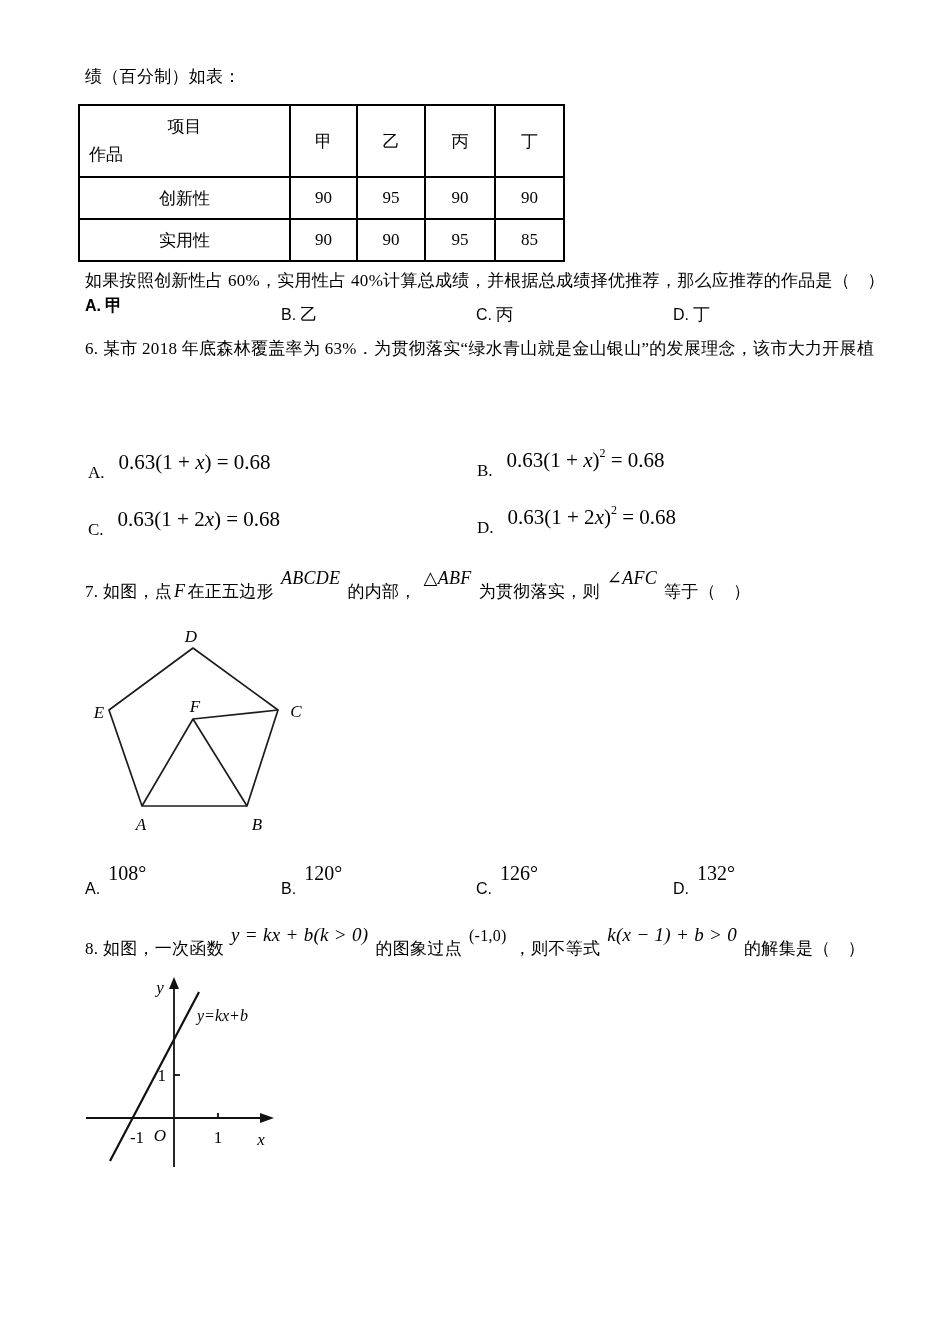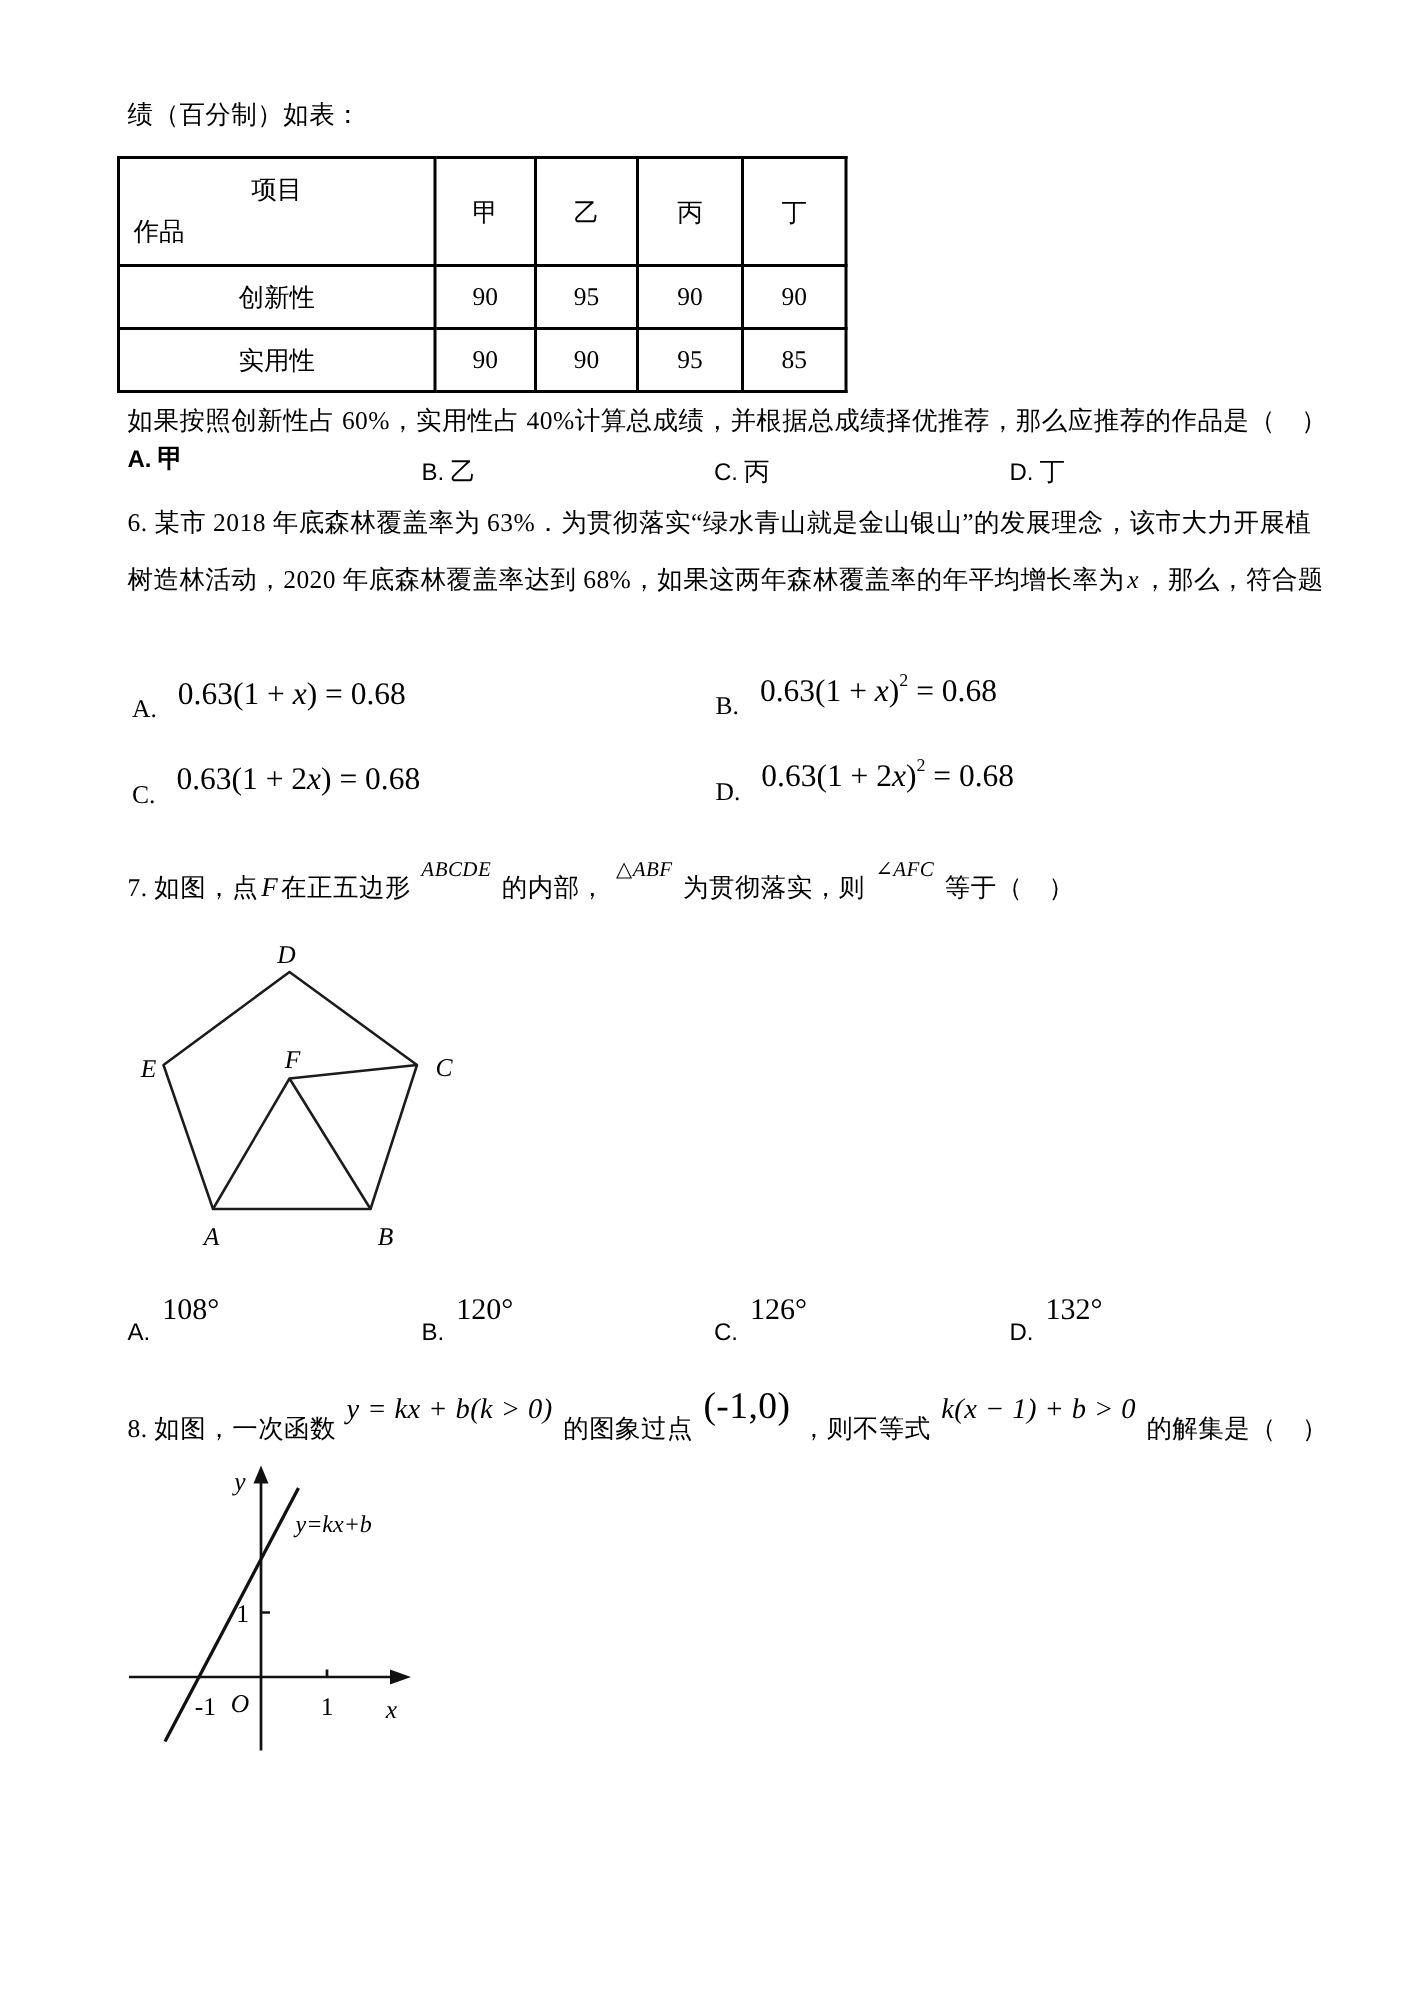--- a/index.html
+++ b/index.html
@@ -25,21 +25,21 @@
   
   .eq-opt{position:absolute;display:flex;align-items:flex-start;}
   .eq-letter{font-size:17px;margin-top:13px;}
   .eq-math{font-size:21px;margin-left:14px;white-space:nowrap;}
   .eq-math .mvar{font-style:italic;}
   .eq-math sup{font-size:12px;position:relative;top:-2px;}
 
   
   .rmath{
     font-family:"Liberation Serif","DejaVu Serif",serif;
-    font-style:italic;font-size:14px;
+    font-style:italic;font-size:18px;
     position:relative;top:-13px;padding:0 7px;white-space:nowrap;
   }
   .rvar{font-style:italic;font-family:"Liberation Serif","DejaVu Serif",serif;font-size:18px;padding:0 2px;}
 
   
   .deg-opt .letter{font-family:"Liberation Sans","DejaVu Sans",sans-serif;font-size:16px;}
   .deg-opt .degval{font-size:20px;position:relative;top:-14px;margin-left:8px;}
 
   svg text{font-family:"Liberation Serif","DejaVu Serif",serif;}
 </style>
@@ -91,23 +91,20 @@
   <span class="abs" style="left:476px;top:303px;">
     <span class="letter">C.</span><span class="optval">丙</span>
   </span>
   <span class="abs" style="left:673px;top:303px;">
     <span class="letter">D.</span><span class="optval">丁</span>
   </span>
 </div>
 
 <div class="abs cn" style="left:85px;top:340px;width:800px;">
   <div>6. 某市 2018 年底森林覆盖率为 63%．为贯彻落实“绿水青山就是金山银山”的发展理念，该市大力开展植</div>
-  <div style="margin-top:21px;">
-    <span>树造林活动，2020 年底森林覆盖率达到 68%，如果这两年森林覆盖率的年平均增长率为</span><span class="rvar" style="font-size:17px;">x</span><span>，那么，符合题</span>
-  </div>
 </div>
 
 <div class="eq-opt" style="left:88px;top:450px;">
   <span class="eq-letter">A.</span>
   <span class="eq-math"><span>0.63(1 + </span><span class="mvar">x</span><span>)</span><sup></sup><span> = 0.68</span></span>
 </div>
 <div class="eq-opt" style="left:477px;top:448px;">
   <span class="eq-letter">B.</span>
   <span class="eq-math"><span>0.63(1 + </span><span class="mvar">x</span><span>)</span><sup>2</sup><span> = 0.68</span></span>
 </div>
@@ -149,21 +146,21 @@
   </span>
   <span class="abs deg-opt" style="left:476px;top:876px;">
     <span class="letter">C.</span><span class="degval">126°</span>
   </span>
   <span class="abs deg-opt" style="left:673px;top:876px;">
     <span class="letter">D.</span><span class="degval">132°</span>
   </span>
 </div>
 
 <div class="abs cn" style="left:85px;top:938px;white-space:nowrap;">
-  <span>8. 如图，一次函数</span><span class="rmath" style="font-size:19px;">y = kx + b(k &gt; 0)</span><span>的图象过点</span><span class="rmath" style="font-size:25px;font-style:normal;">(-1,0)</span><span>，则不等式</span><span class="rmath" style="font-size:19px;">k(x − 1) + b &gt; 0</span><span>的解集是（　）</span>
+  <span>8. 如图，一次函数</span><span class="rmath" style="font-size:19px;">y = kx + b(k &gt; 0)</span><span>的图象过点</span><span class="rmath" style="font-size:16px;font-style:normal;">(-1,0)</span><span>，则不等式</span><span class="rmath" style="font-size:19px;">k(x − 1) + b &gt; 0</span><span>的解集是（　）</span>
 </div>
 
 <svg class="abs" style="left:80px;top:975px;" width="215" height="200" viewBox="0 0 215 200">
   <g stroke="#111" stroke-width="1.8" fill="none">
     <line x1="94" y1="8" x2="94" y2="192"></line>
     <line x1="6" y1="143" x2="183" y2="143"></line>
     <line x1="94" y1="100" x2="100" y2="100"></line>
     <line x1="138" y1="138" x2="138" y2="143"></line>
   </g>
   <line x1="30" y1="186" x2="119" y2="17" stroke="#111" stroke-width="2.2"></line>

